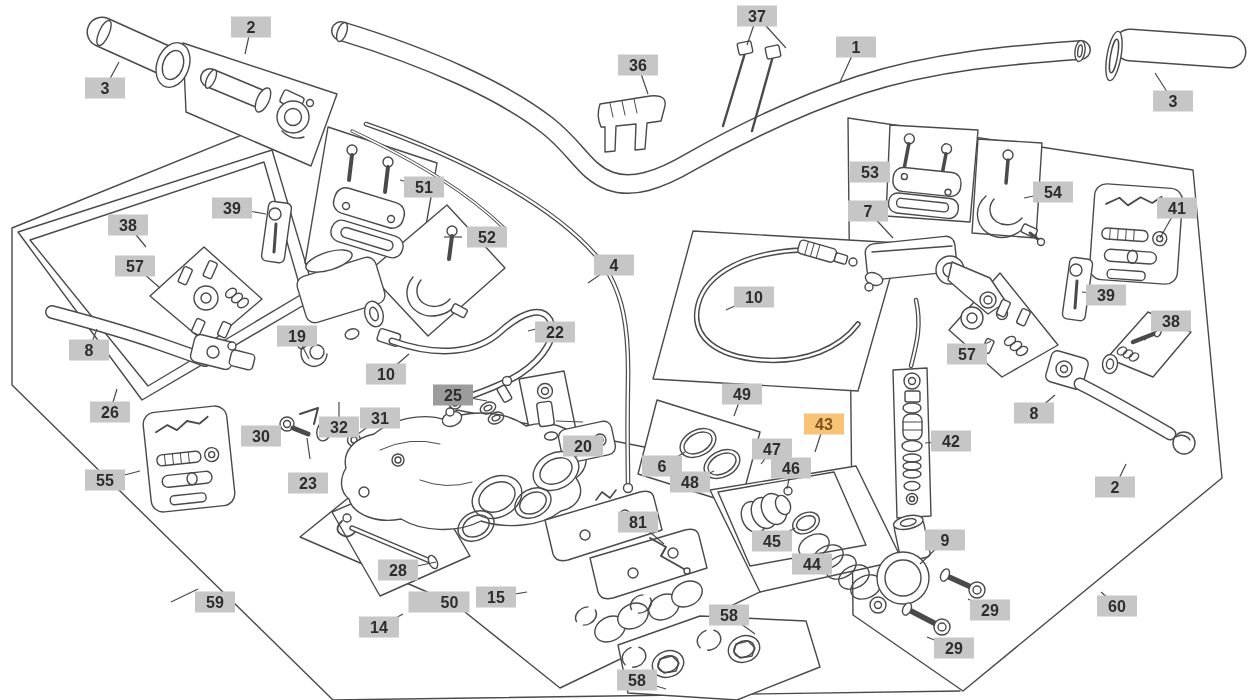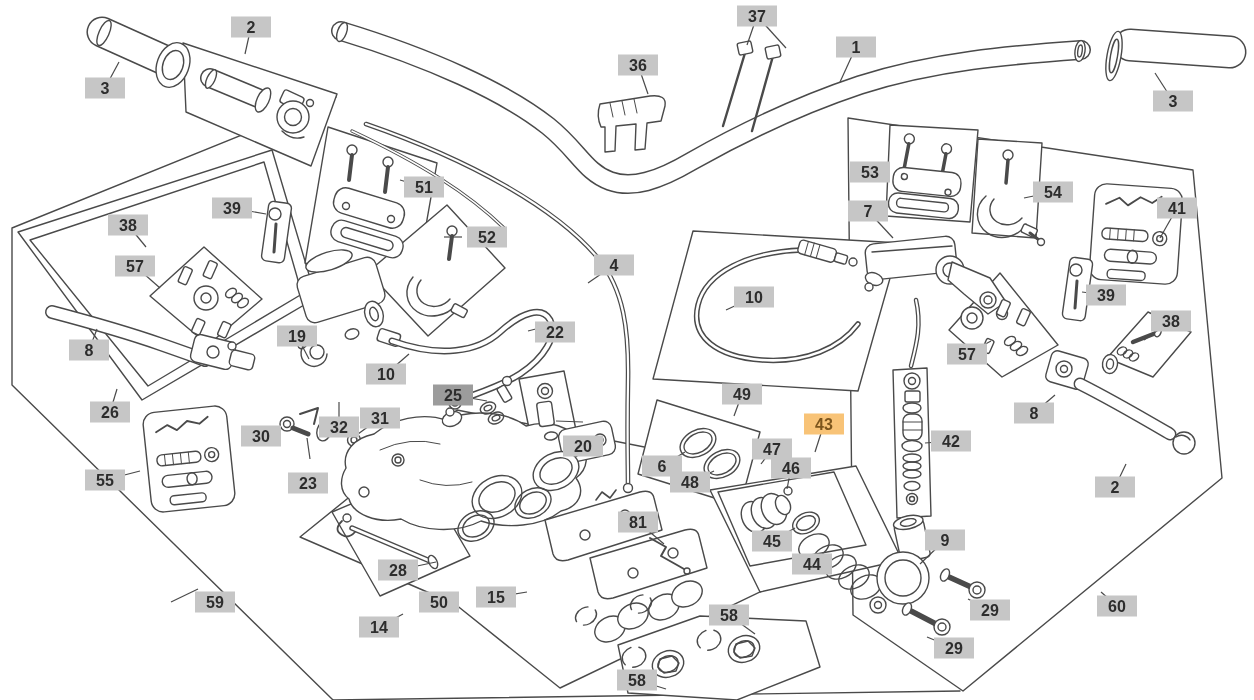--- a/index.html
+++ b/index.html
@@ -532,21 +532,21 @@
       <div class="badge" style="left: 791px; top: 468px;">46</div>
       <div class="badge" style="left: 662px; top: 466px;">6</div>
       <div class="badge" style="left: 690px; top: 482px;">48</div>
       <div class="badge" style="left: 1115px; top: 487px;">2</div>
       <div class="badge" style="left: 105px; top: 480px;">55</div>
       <div class="badge" style="left: 772px; top: 541px;">45</div>
       <div class="badge" style="left: 812px; top: 564px;">44</div>
       <div class="badge" style="left: 945px; top: 540px;">9</div>
       <div class="badge" style="left: 638px; top: 522px;">81</div>
       <div class="badge" style="left: 398px; top: 570px;">28</div>
-      <div class="badge" style="left: 439px; top: 602px;">50</div>
+      <div class="badge" style="left: 439px; top: 602px; padding-left: 21px;">50</div>
       <div class="badge" style="left: 496px; top: 597px;">15</div>
       <div class="badge" style="left: 379px; top: 627px;">14</div>
       <div class="badge" style="left: 171px; top: 602px; margin-left: 44px;">59</div>
       <div class="badge" style="left: 729px; top: 615px;">58</div>
       <div class="badge" style="left: 637px; top: 680px;">58</div>
       <div class="badge" style="left: 990px; top: 610px;">29</div>
       <div class="badge" style="left: 954px; top: 648px;">29</div>
       <div class="badge" style="left: 1117px; top: 606px;">60</div>
     </div>
 

